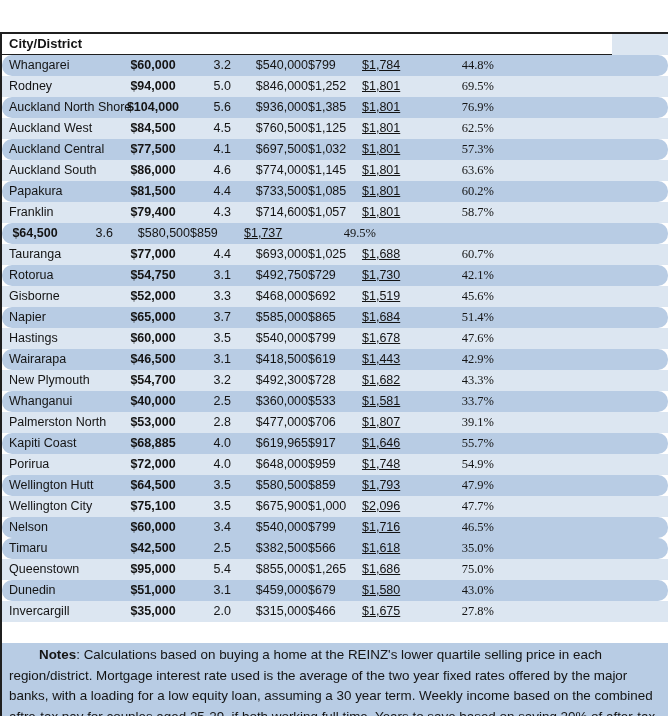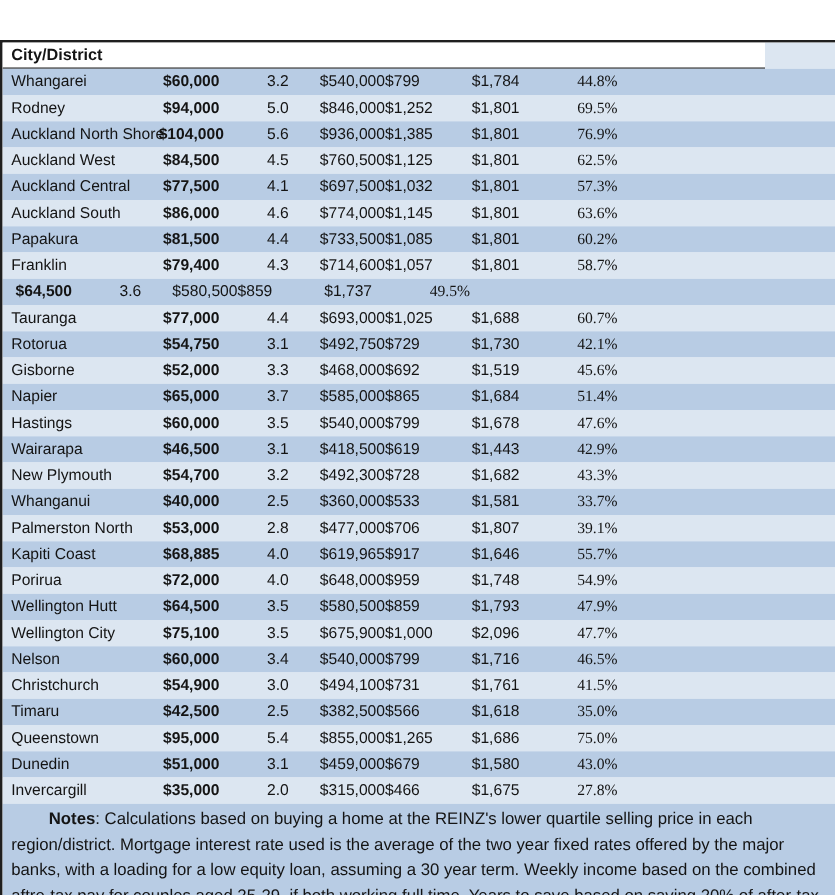--- a/index.html
+++ b/index.html
@@ -18,29 +18,29 @@
   .header-row { display: flex; flex: 0 0 21px; height: 21px; }
   .header-main {
     flex: 1; background: #ffffff;
     border-bottom: 1px solid #1f1f1f;
     font-weight: bold; font-size: 13px; line-height: 20px;
     padding-left: 7px; white-space: nowrap;
   }
   .header-tail { width: 56px; background: #DCE6F1; }
   .tbody { flex: 0 0 588px; display: flex; flex-direction: column; }
   .row { display: flex; height: 21px; font-size: 12.5px; line-height: 21px; }
-  .row.dark  { background: #B8CCE4; }
+  .row.dark  { background: #B8CCE4; border-radius: 10px; }
   .row.light { background: #DCE6F1; }
   .cell { white-space: nowrap; overflow: visible; }
   .c0 { width: 118px; padding-left: 7px; text-align: left; }
   .c1 { width: 66px; text-align: center; font-weight: bold; }
   .c2 { width: 45px; text-align: right; }
   .c3 { width: 77px; text-align: right; }
   .c4 { width: 54px; text-align: left; }
-  .c5 { width: 69px; text-align: center; }
+  .c5 { width: 69px; text-align: left; text-decoration: underline; }
   .c6 { width: 63px; text-align: right; font-family: Liberation Serif, serif; }
   .filler { flex: 1; }
   .notes {
     flex: 1; background: #B8CCE4;
     font-size: 13.4px; line-height: 20.5px;
     padding: 2px 10px 0 7px;
     color: #141414;
   }
   .notes b { font-weight: bold; padding-left: 30px; }
 </style>
@@ -276,30 +276,20 @@
       <div class="row dark">
         <div class="cell c0">Nelson</div>
         <div class="cell c1">$60,000</div>
         <div class="cell c2">3.4</div>
         <div class="cell c3">$540,000</div>
         <div class="cell c4">$799</div>
         <div class="cell c5">$1,716</div>
         <div class="cell c6">46.5%</div>
         <div class="cell filler"></div>
       </div>
-      <div class="row light">
-        <div class="cell c0">Christchurch</div>
-        <div class="cell c1">$54,900</div>
-        <div class="cell c2">3.0</div>
-        <div class="cell c3">$494,100</div>
-        <div class="cell c4">$731</div>
-        <div class="cell c5">$1,761</div>
-        <div class="cell c6">41.5%</div>
-        <div class="cell filler"></div>
-      </div>
       <div class="row dark">
         <div class="cell c0">Timaru</div>
         <div class="cell c1">$42,500</div>
         <div class="cell c2">2.5</div>
         <div class="cell c3">$382,500</div>
         <div class="cell c4">$566</div>
         <div class="cell c5">$1,618</div>
         <div class="cell c6">35.0%</div>
         <div class="cell filler"></div>
       </div>

